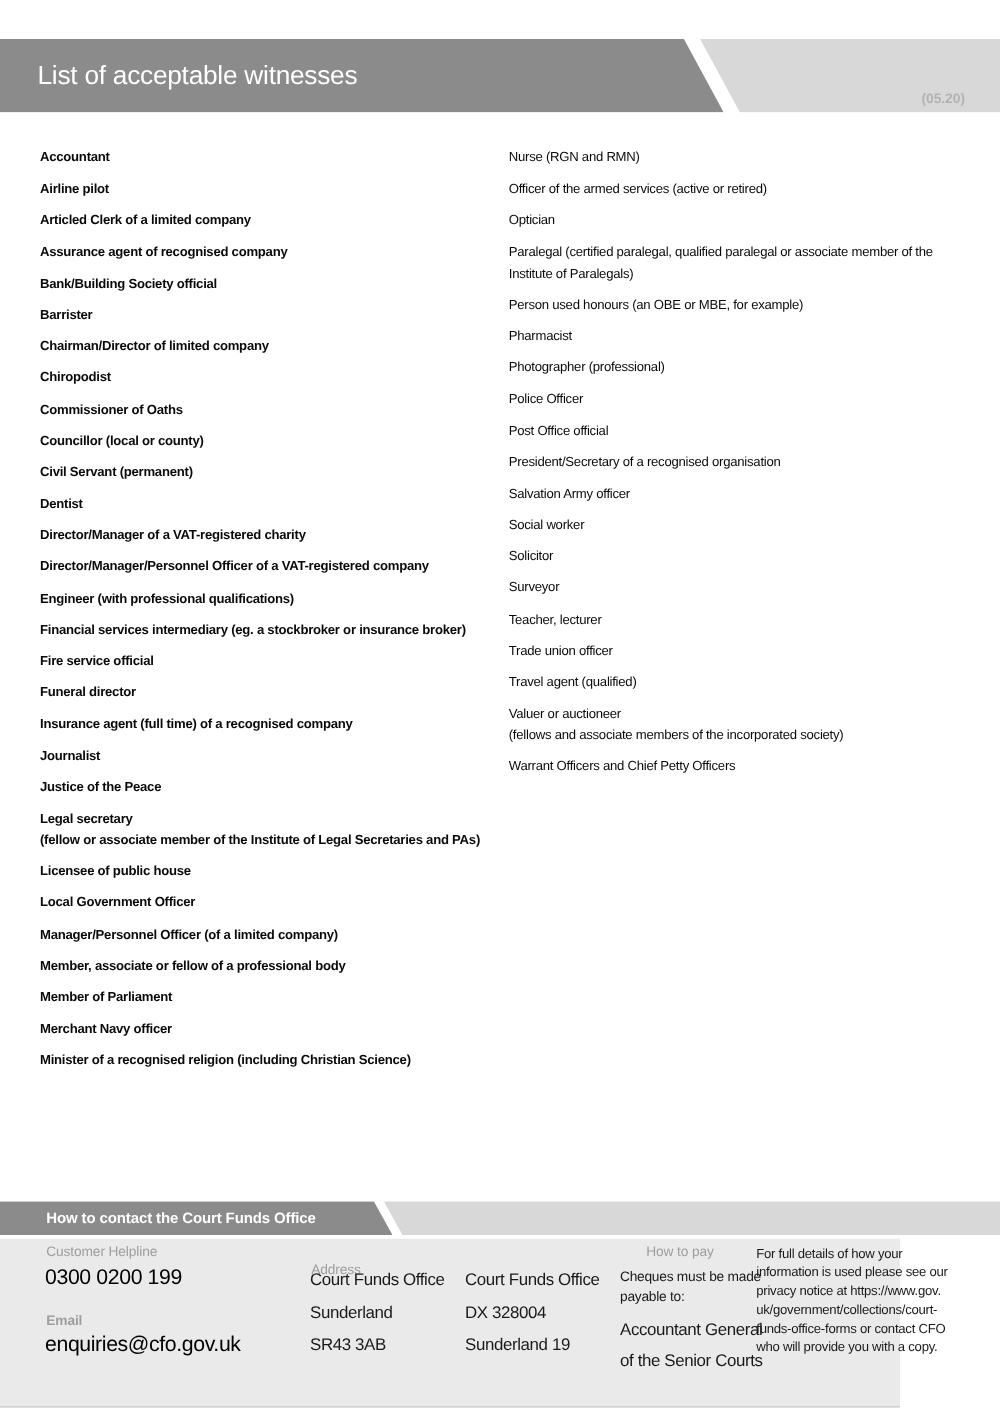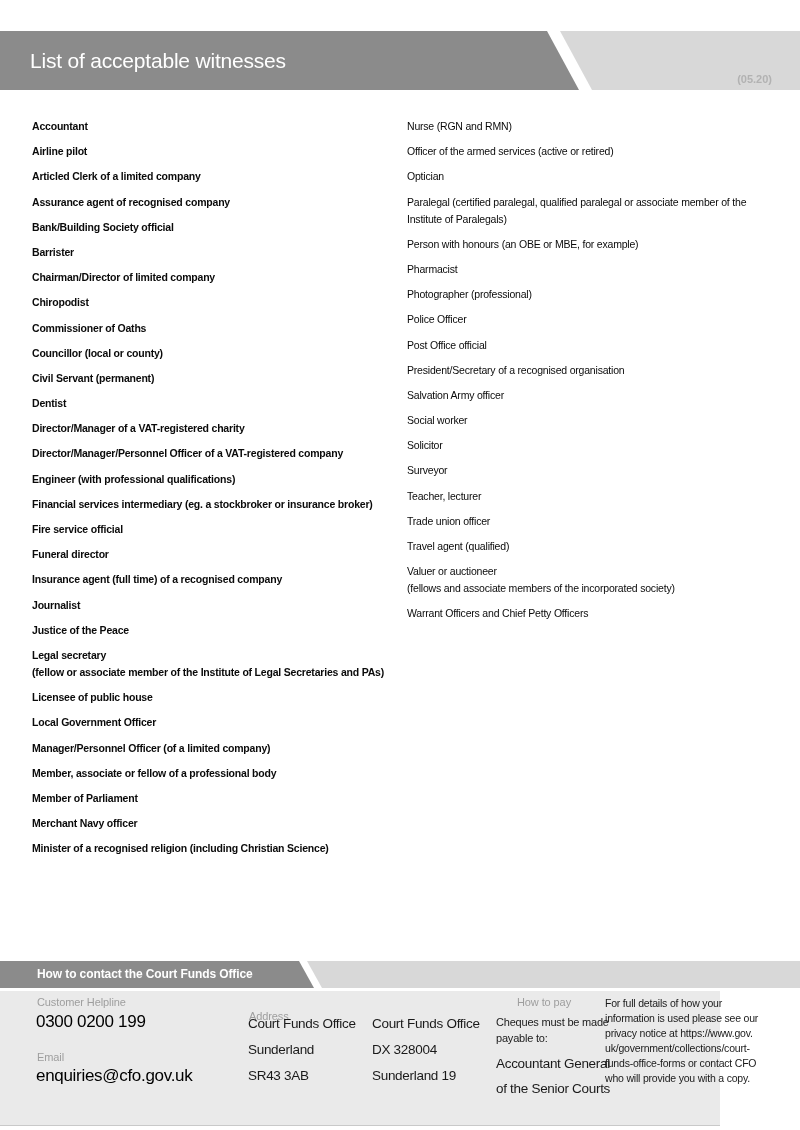--- a/index.html
+++ b/index.html
@@ -106,21 +106,21 @@
       <div class="w-item">Member of Parliament</div>
       <div class="w-item">Merchant Navy officer</div>
       <div class="w-item">Minister of a recognised religion (including Christian Science)</div>
     </div>
   <div class="w-col right">
       <div class="w-item">Nurse (RGN and RMN)</div>
       <div class="w-item">Officer of the armed services (active or retired)</div>
       <div class="w-item">Optician</div>
       <div class="w-item">Paralegal (certified paralegal, qualified paralegal or associate member of the
 Institute of Paralegals)</div>
-      <div class="w-item">Person with honours (an OBE or MBE, for example)</div>
+      <div class="w-item">Person used honours (an OBE or MBE, for example)</div>
       <div class="w-item">Pharmacist</div>
       <div class="w-item">Photographer (professional)</div>
       <div class="w-item">Police Officer</div>
       <div class="w-item">Post Office official</div>
       <div class="w-item">President/Secretary of a recognised organisation</div>
       <div class="w-item">Salvation Army officer</div>
       <div class="w-item">Social worker</div>
       <div class="w-item">Solicitor</div>
       <div class="w-item">Surveyor</div>
       <div class="w-item">Teacher, lecturer</div>
@@ -132,21 +132,21 @@
     </div>
 
   <div class="ftr-light"></div>
   <div class="ftr-dark">
     <span class="ftr-band-title">How to contact the Court Funds Office</span>
   </div>
 
   <div class="panel">
     <span class="p-label" style="left:37px;  top:5px;">Customer Helpline</span>
     <span class="p-big" style="left:36px;  top:21px;">0300 0200 199</span>
-    <span class="p-label" style="left:37px;  top:60px;">Email</span>
+    <span class="p-label" style="left:37px;  top:60px;font-weight:bold;">Email</span>
     <span class="p-big" style="left:36px;  top:75px;">enquiries@cfo.gov.uk</span>
 
     <span class="p-label" style="left:249px; top:19px;">Address</span>
     <div class="p-med" style="left:248px; top:20px;">Court Funds Office
 Sunderland
 SR43 3AB</div>
     <div class="p-med" style="left:372px; top:20px;">Court Funds Office
 DX 328004
 Sunderland 19</div>
 

